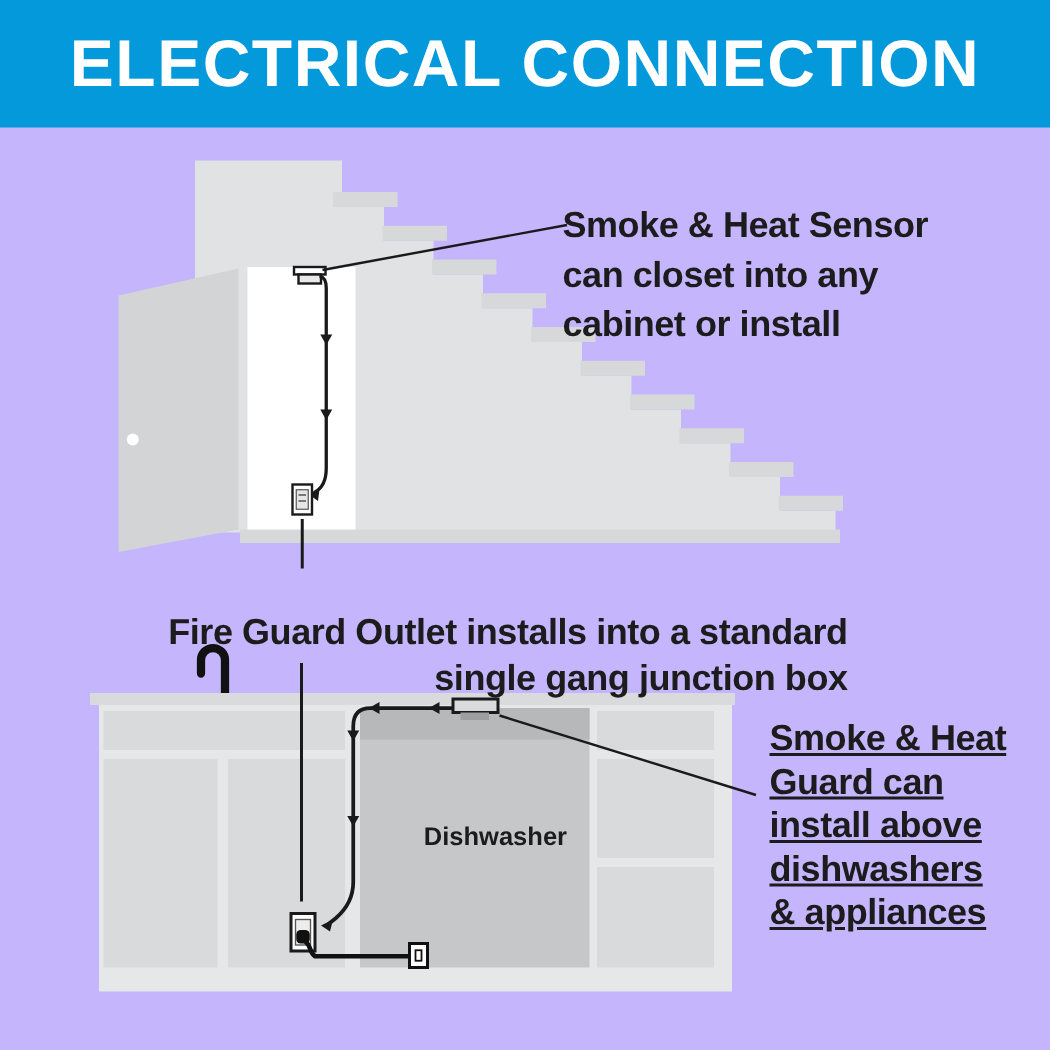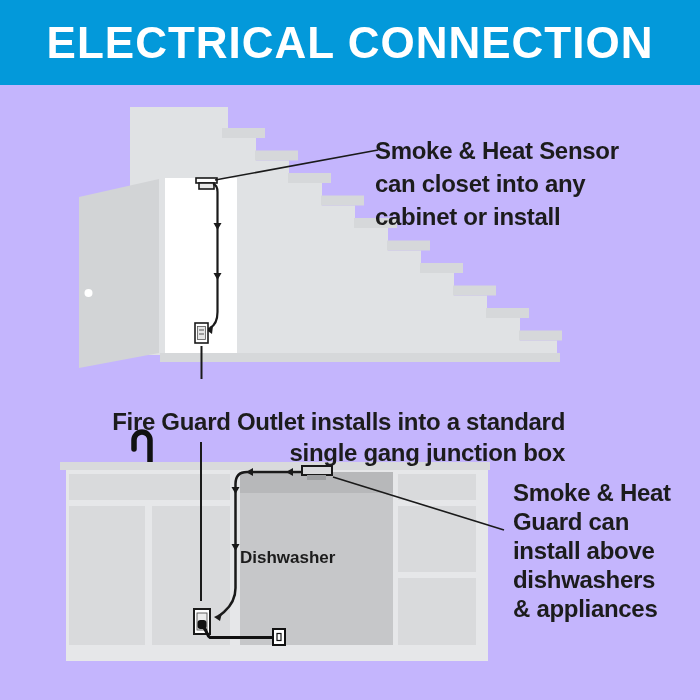--- a/index.html
+++ b/index.html
@@ -9,24 +9,24 @@
           display:flex;align-items:center;justify-content:center;}
   .banner h1{margin:0;color:#ffffff;font-size:44px;font-weight:bold;letter-spacing:1px;
              font-family:"Liberation Sans", sans-serif;}
   svg.scene{position:absolute;left:0;top:0;width:700px;height:700px;}
   .lbl{position:absolute;color:#1c1c1c;font-weight:bold;letter-spacing:-0.3px;}
   .lbl div{white-space:nowrap;}
   #label-closet-sensor{left:375px;top:134px;width:265px;
                        font-size:24px;line-height:33px;}
   #label-outlet{left:110px;top:386px;width:455px;text-align:right;
                 font-size:24px;line-height:31px;margin-top:20px;}
-  #label-dishwasher{left:240px;top:548px;width:138px;text-align:left;
+  #label-dishwasher{left:240px;top:548px;width:138px;text-align:right;
                     font-size:17px;letter-spacing:0;}
   #label-kitchen-sensor{left:513px;top:478px;width:170px;text-align:left;
-                        font-size:24px;line-height:29px;}
+                        font-size:24px;line-height:29px;text-decoration:underline;}
 </style>
 </head>
 <body>
 
 <div id="stage">
 
   <div class="banner">
     <h1>ELECTRICAL CONNECTION</h1>
   </div>
 

